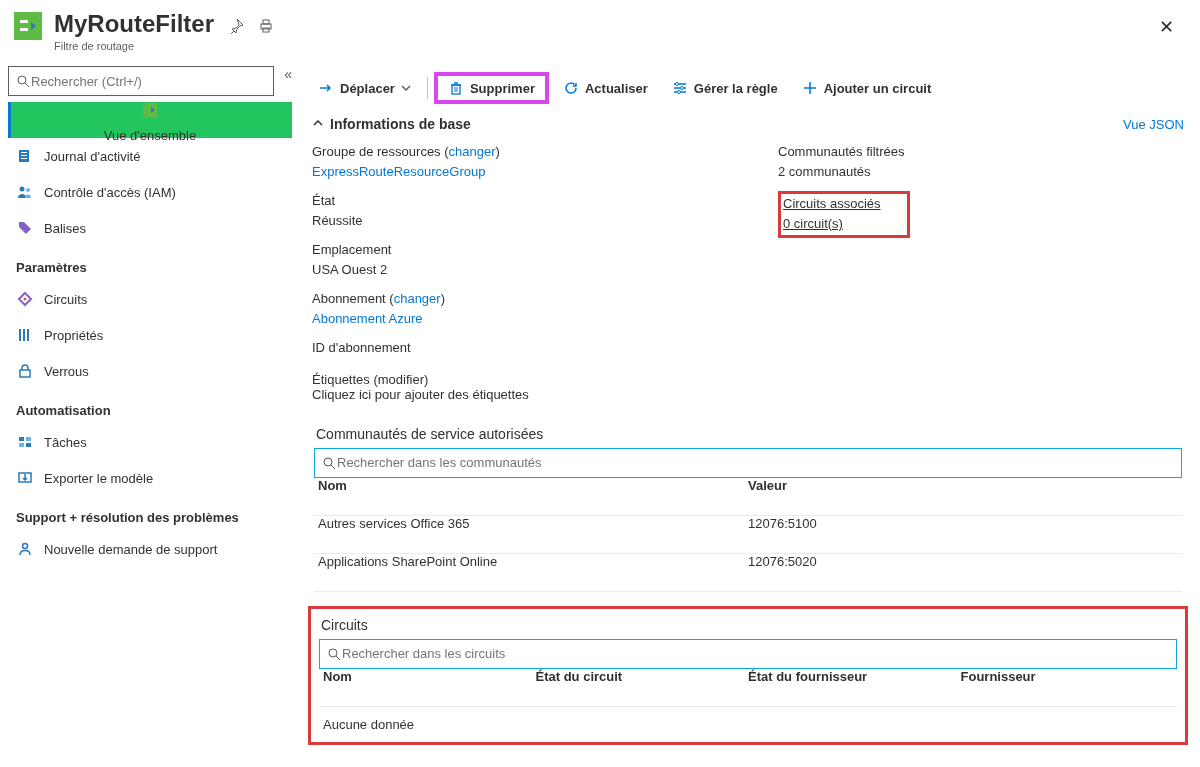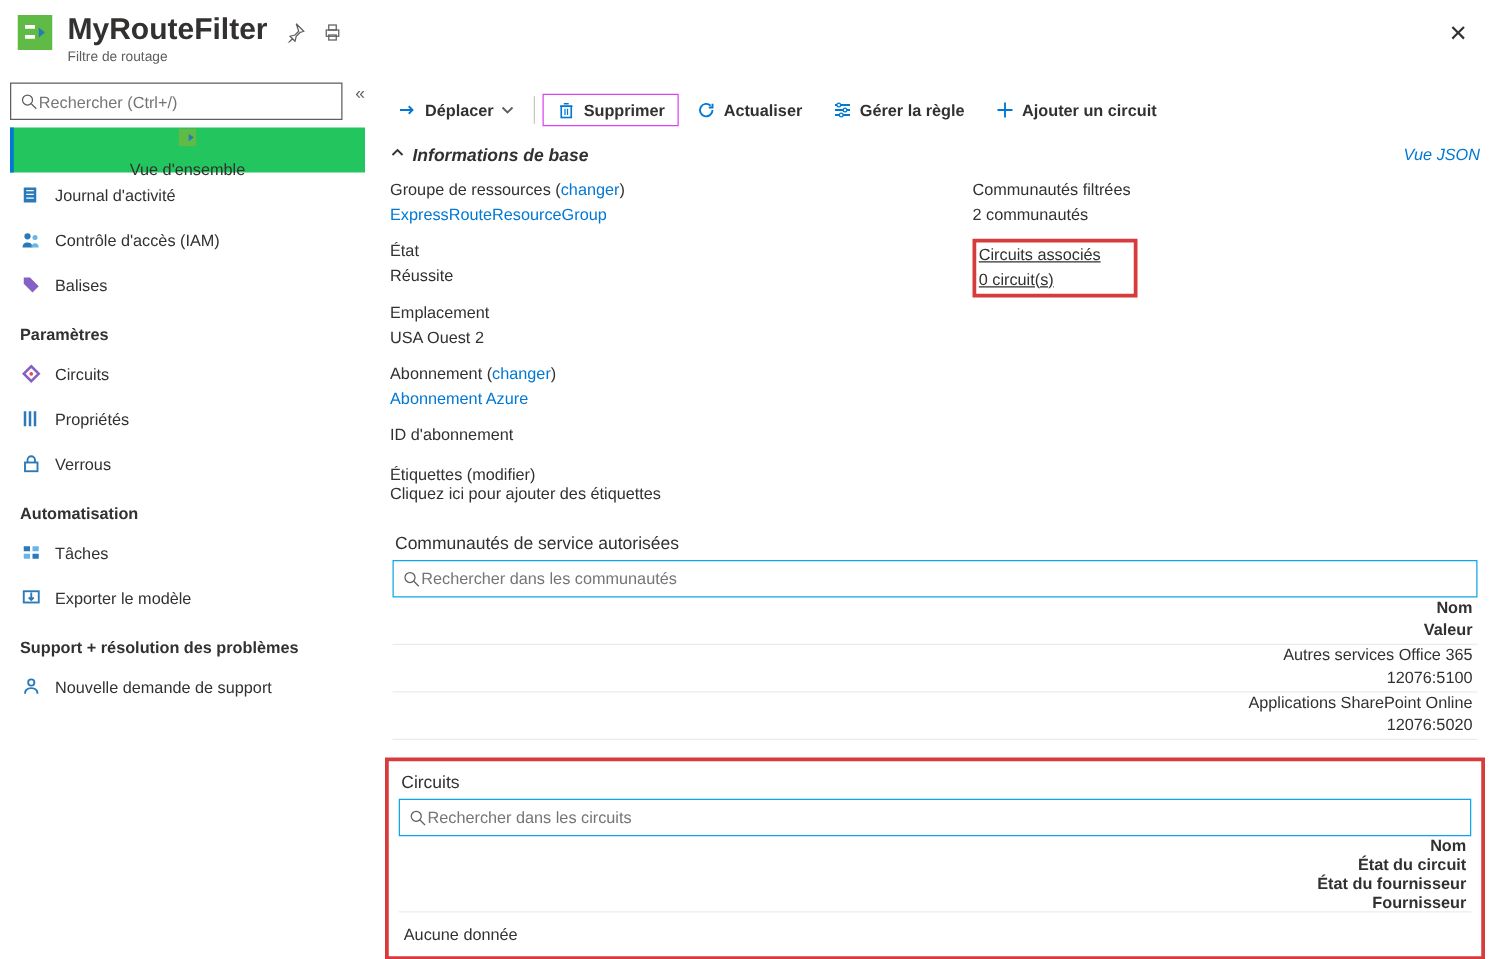--- a/index.html
+++ b/index.html
@@ -20,40 +20,40 @@
 .collapse-chevrons { color: #605e5c; cursor: pointer; font-size: 14px; }
 .nav-item { display: flex; align-items: center; height: 36px; padding: 0 8px; gap: 10px; cursor: pointer; }
 .nav-item.selected { background: #22c55e; position: relative; flex-direction: column; }
 .nav-item.selected::before { content: ""; position: absolute; left: 0; top: 0; bottom: 0; width: 3px; background: #0078d4; }
 .nav-icon { width: 18px; display: flex; justify-content: center; }
 .nav-section { font-size: 13px; color: #323130; font-weight: 600; padding: 14px 8px 6px 8px; }
 .main { flex: 1; padding: 4px 12px 12px 8px; }
 .toolbar { display: flex; align-items: center; gap: 4px; height: 44px; border-bottom: none; font-weight: bold; }
 .tool-btn { display: flex; align-items: center; gap: 6px; padding: 6px 10px; cursor: pointer; color: #323130; }
 .tool-btn svg { flex-shrink: 0; }
-.tool-btn.outlined { border: 1px solid #d946ef; padding: 4px 10px; }
-.section-row { display: flex; align-items: flex-start; padding: 6px 4px; font-style: italic; }
+.tool-btn.outlined { border: 4px solid #d946ef; padding: 4px 10px; }
+.section-row { display: flex; align-items: center; padding: 6px 4px; }
 .chevron-up { margin-right: 6px; cursor: pointer; }
 .section-title { font-weight: 600; font-size: 14px; }
 .json-link { margin-left: auto; color: #0078d4; cursor: pointer; }
 .info-grid { display: flex; gap: 60px; padding: 4px 4px 0 4px; }
 .info-col { flex: 1; max-width: 460px; }
 .kv { margin-bottom: 10px; line-height: 1.5; }
 .kv .k { color: #323130; }
 .kv .v { color: #323130; }
 .kv .vlink { color: #0078d4; cursor: pointer; }
 .assoc-box { border: 3px solid #d83b3b; padding: 0 26px 2px 2px; display: inline-block; text-decoration: underline; }
 .tags-row { padding: 4px 4px 4px 4px; }
 .panel { margin-top: 14px; }
 .panel.hl { border: 3px solid #d83b3b; padding: 2px 2px 6px 2px; }
 .panel-title { padding: 6px 8px; font-size: 14px; }
 .panel-search { margin: 0 6px 0 6px; display: flex; align-items: center; border: 1px solid #0ea5e9; height: 30px; padding: 0 6px; }
 .panel-search input { border: none; outline: none; flex: 1; font-size: 13px; }
 .table { margin: 0 6px; }
-.thead, .trow { display: flex; align-items: flex-end; min-height: 38px; border-bottom: 1px solid #edebe9; padding: 0 4px; flex-direction: column; }
+.thead, .trow { display: flex; align-items: flex-start; min-height: 38px; border-bottom: 1px solid #edebe9; padding: 0 4px; }
 .thead { font-weight: 600; }
 .cell { flex: 1; }
 .no-data { padding: 10px 10px 4px 10px; }
 svg.icon16 { width: 16px; height: 16px; }
 </style>
 </head>
 <body>
 
 <div class="page">
 

